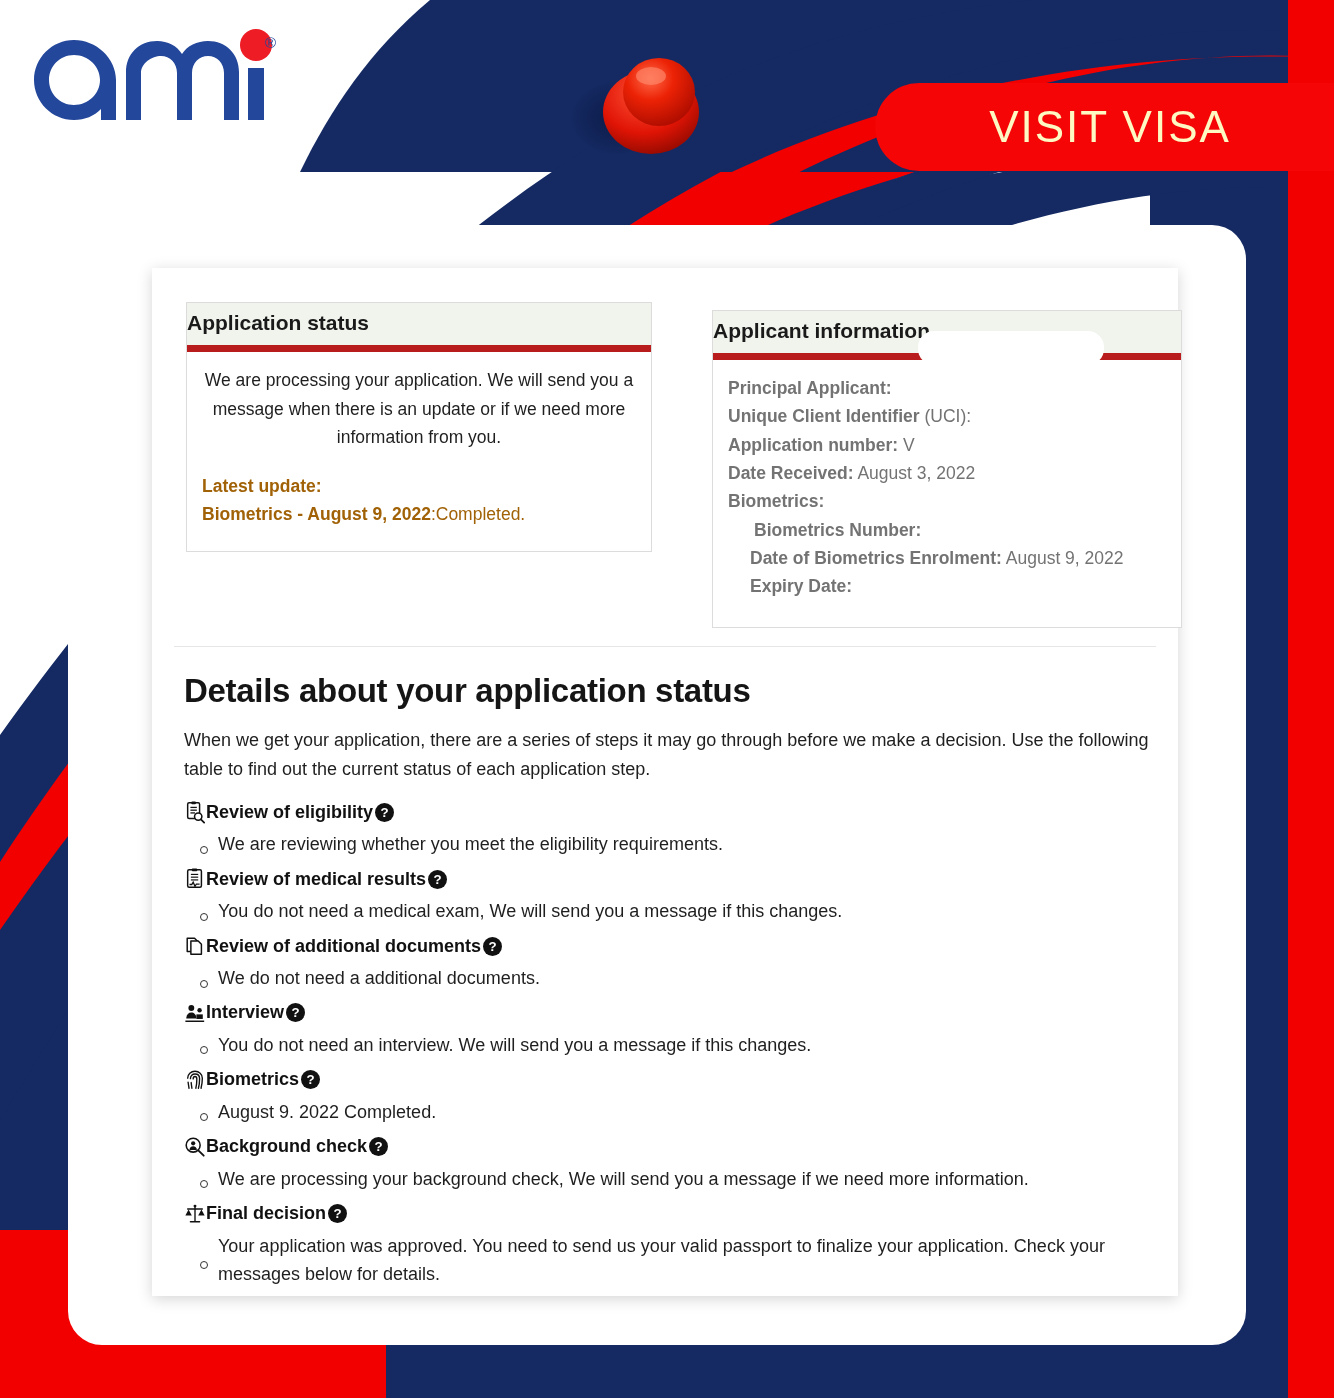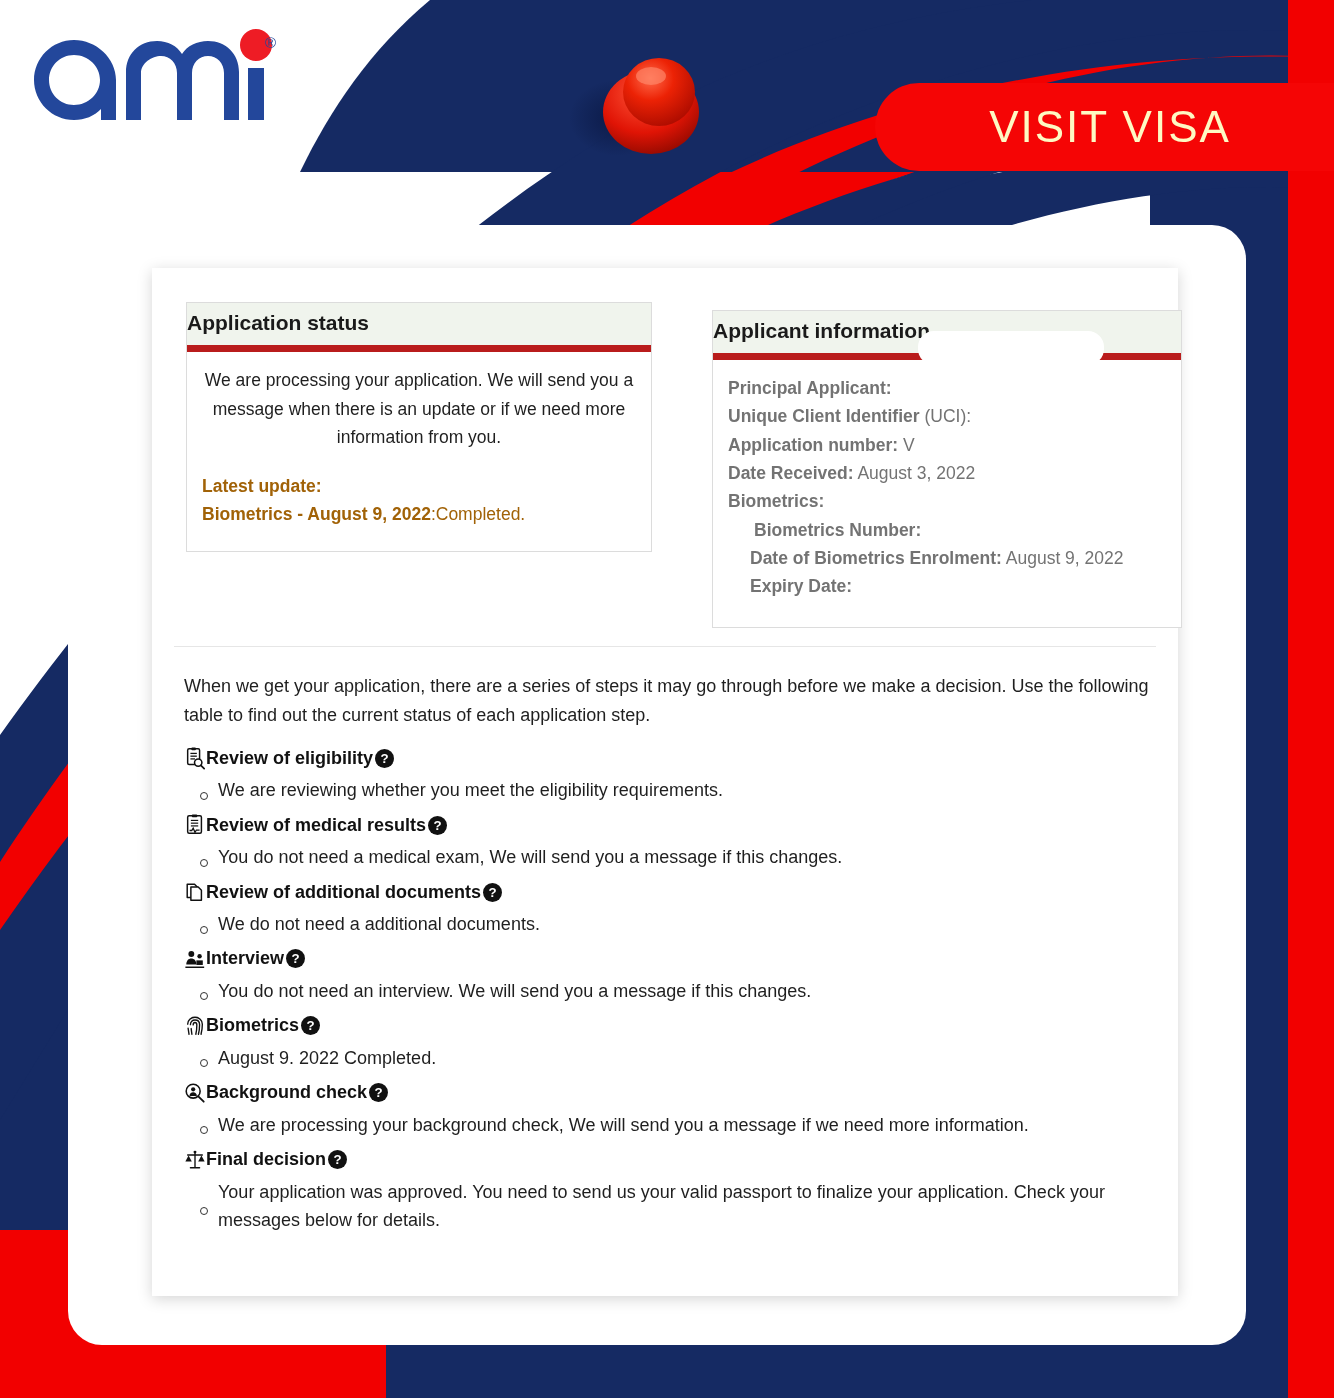--- a/index.html
+++ b/index.html
@@ -236,20 +236,21 @@
             <b>Expiry Date:</b>
             <span></span>
           </div>
         </div>
       </div>
     </div>
 
     <div class="divider"></div>
 
     <div class="details">
+      <h2>Details about your application status</h2>
       <p class="details-intro">When we get your application, there are a series of steps it may go through before we make a decision. Use the following table to find out the current status of each application step.</p>
 
       <div class="step">
         <div class="step-head">
           <svg class="step-icon" viewBox="0 0 24 24">
             <rect x="4" y="2" width="13" height="17" rx="1.6" fill="none" stroke="#111" stroke-width="1.6"></rect>
             <rect x="8" y="0.5" width="5" height="3" rx="1" fill="#111"></rect>
             <line x1="7" y1="7" x2="14" y2="7" stroke="#111" stroke-width="1.4"></line>
             <line x1="7" y1="10" x2="14" y2="10" stroke="#111" stroke-width="1.4"></line>
             <line x1="7" y1="13" x2="12" y2="13" stroke="#111" stroke-width="1.4"></line>

